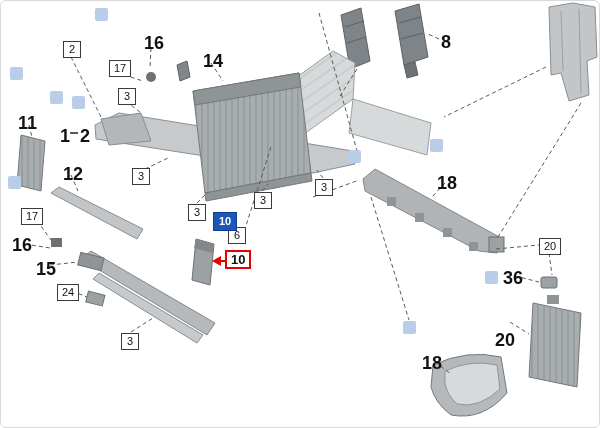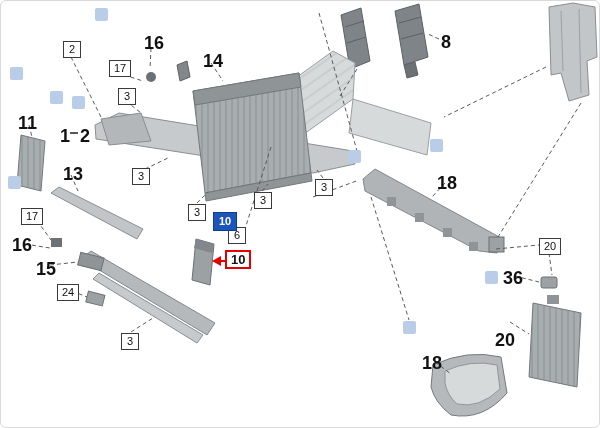--- a/index.html
+++ b/index.html
@@ -182,21 +182,21 @@
   <div class="lbl boxed" style="left:56px;top:283px">24</div>
   <div class="lbl boxed" style="left:120px;top:332px">3</div>
   <div class="lbl boxed" style="left:538px;top:237px">20</div>
 
   <div class="lbl plain" style="left:143px;top:33px">16</div>
   <div class="lbl plain" style="left:202px;top:51px">14</div>
   <div class="lbl plain" style="left:440px;top:32px">8</div>
   <div class="lbl plain" style="left:17px;top:113px">11</div>
   <div class="lbl plain" style="left:59px;top:126px">1</div>
   <div class="lbl plain" style="left:79px;top:126px">2</div>
-  <div class="lbl plain" style="left:62px;top:164px">13</div>
+  <div class="lbl plain" style="left:62px;top:164px">12</div>
   <div class="lbl plain" style="left:11px;top:235px">16</div>
   <div class="lbl plain" style="left:35px;top:259px">15</div>
   <div class="lbl plain" style="left:436px;top:173px">18</div>
   <div class="lbl plain" style="left:502px;top:268px">36</div>
   <div class="lbl plain" style="left:494px;top:330px">20</div>
   <div class="lbl plain" style="left:421px;top:353px">18</div>
 
   <div class="lbl hl" style="left:212px;top:211px">10</div>
   <div class="lbl selected" style="left:224px;top:249px">10</div>
 

